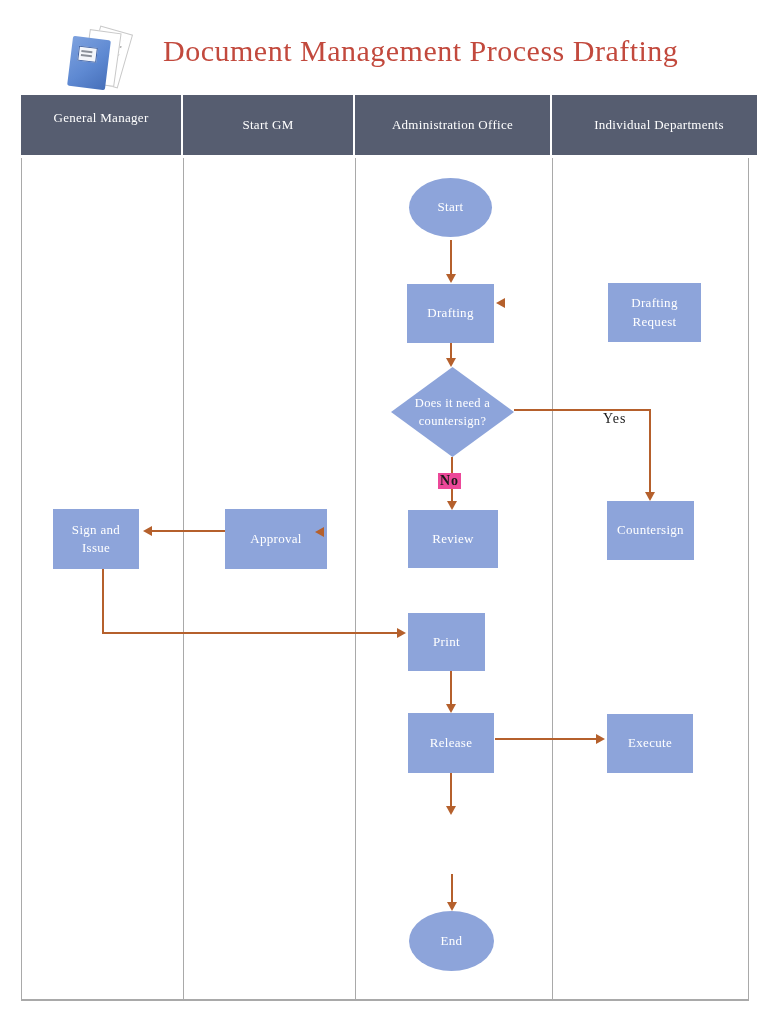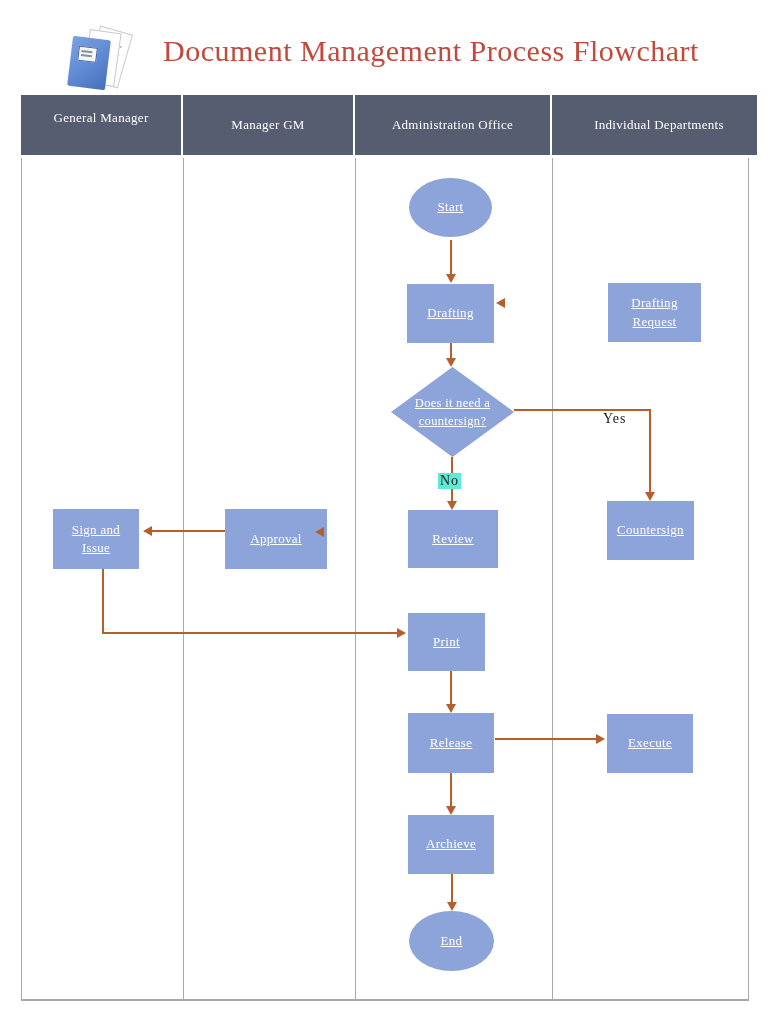--- a/index.html
+++ b/index.html
@@ -58,21 +58,21 @@
     background:#ffffff;
   }
   .vline { position:absolute; top:0; bottom:0; width:1px; background:#a9a9a9; }
   .v1 { left:161px; } .v2 { left:333px; } .v3 { left:530px; }
 
   
   .node {
     position:absolute; background:#8da4da; color:#ffffff;
     font-size:13px; letter-spacing:0.3px; line-height:1.4;
     display:flex; align-items:center; justify-content:center; text-align:center;
-    padding:0 6px; box-sizing:border-box;text-decoration:underline;
+    padding:0 6px; box-sizing:border-box;
   }
   .ellipse { border-radius:50%; }
   .diamond {
     clip-path:polygon(50% 0, 100% 50%, 50% 100%, 0 50%);
     font-size:12.5px; padding:0 13px; line-height:1.45;
   }
   .n-start    { left:409px; top:178px; width:83px;  height:59px; }
   .n-drafting { left:407px; top:284px; width:87px;  height:59px; }
   .n-draftreq { left:608px; top:283px; width:93px;  height:59px; }
   .n-decision { left:391px; top:367px; width:123px; height:90px; }
@@ -89,42 +89,42 @@
   
   .arrows { position:absolute; left:0; top:0; pointer-events:none; }
   .arrows path, .arrows line { stroke:#b5602c; stroke-width:2; fill:none; }
   .arrows polygon { fill:#b5602c; stroke:none; }
 
   
   .edge-label {
     position:absolute; color:#1a1a1a; font-size:14px; letter-spacing:1px;
   }
   .lbl-yes { left:603px; top:411px; }
-  .lbl-no  { left:438px; top:473px; background:#5eead4; padding:0 2px; }
+  .lbl-no  { left:438px; top:473px; background:#ec4899; padding:0 2px;font-weight:bold; }
 </style>
 </head>
 <body>
 
 <div class="page">
 
   <div class="doc-icon">
     <div class="pg pg1"></div>
     <div class="pg-lines"></div>
     <div class="pg pg2"></div>
     <div class="book">
       <div class="label"></div>
     </div>
   </div>
-  <div class="title">Document Management Process Flowchart</div>
+  <div class="title">Document Management Process Drafting</div>
 
   <div class="hdr hdr-1">
     <span>General Manager</span>
   </div>
   <div class="hdr hdr-2">
-    <span>Manager GM</span>
+    <span>Start GM</span>
   </div>
   <div class="hdr hdr-3">
     <span>Administration Office</span>
   </div>
   <div class="hdr hdr-4">
     <span>Individual Departments</span>
   </div>
 
   <div class="lanes">
     <div class="vline v1"></div>
@@ -136,21 +136,20 @@
   <div class="node n-drafting">Drafting</div>
   <div class="node n-draftreq">Drafting Request</div>
   <div class="node diamond n-decision">Does it need a countersign?</div>
   <div class="node n-review">Review</div>
   <div class="node n-counter">Countersign</div>
   <div class="node n-signissue">Sign and Issue</div>
   <div class="node n-approval">Approval</div>
   <div class="node n-print">Print</div>
   <div class="node n-release">Release</div>
   <div class="node n-execute">Execute</div>
-  <div class="node n-archieve">Archieve</div>
   <div class="node ellipse n-end">End</div>
 
   <svg class="arrows" width="768" height="1024" viewBox="0 0 768 1024">
 
     <path d="M451 240 L451 275"></path>
     <polygon points="446,274 456,274 451,283"></polygon>
 
     <path d="M451 343 L451 359"></path>
     <polygon points="446,358 456,358 451,367"></polygon>
 

